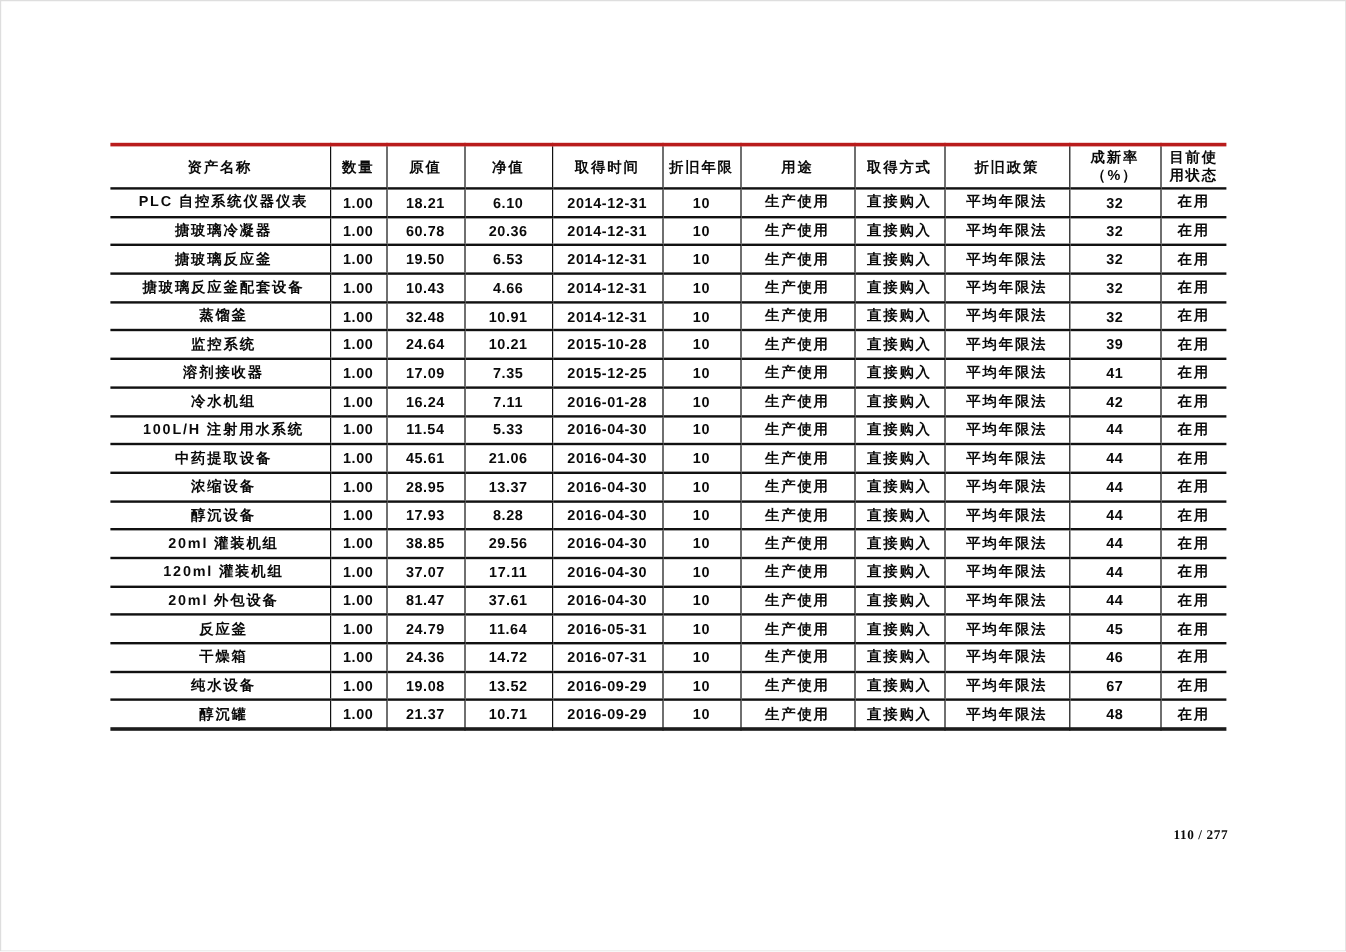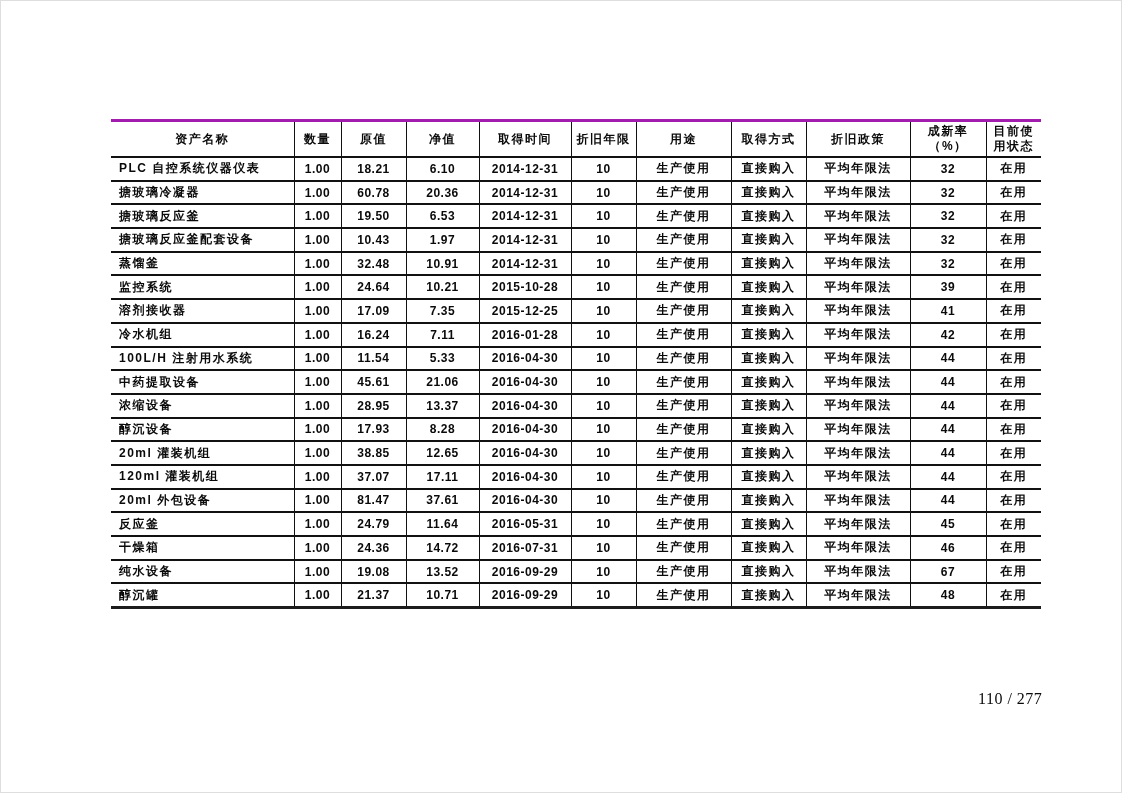--- a/index.html
+++ b/index.html
@@ -11,26 +11,26 @@
   .page {
     position: relative;
     width: 1122px;
     height: 793px;
     background: #ffffff;
     box-shadow: inset 0 0 0 1px #dedede;
     overflow: hidden;
   }
   table.asset-table {
     position: absolute;
-    left: 111px;
+    left: 92px;
     top: 119px;
     width: 930px;
     border-collapse: collapse;
     table-layout: fixed;
-    border-top: 3px solid #a21caf;
+    border-top: 3px solid #b91c1c;
     border-bottom: 3px solid #1c1c1c;
     color: #0a0a0a;
   }
   table.asset-table col.c0  { width: 183px; }
   table.asset-table col.c1  { width: 47px;  }
   table.asset-table col.c2  { width: 65px;  }
   table.asset-table col.c3  { width: 73px;  }
   table.asset-table col.c4  { width: 92px;  }
   table.asset-table col.c5  { width: 65px;  }
   table.asset-table col.c6  { width: 95px;  }
@@ -60,36 +60,36 @@
     line-height: 15px;
   }
   table.asset-table tbody td {
     height: 21.7px;
     border-bottom: 2px solid #111;
   }
   table.asset-table tbody tr:last-child td {
     border-bottom: none;
   }
   table.asset-table td.name {
-    text-align: left;
+    text-align: center;
     padding-left: 8px;
   }
   table.asset-table .cjk {
     letter-spacing: 1.5px;
   }
   table.asset-table td.num {
     letter-spacing: 0.5px;
   }
   .page-number {
     position: absolute;
     left: 978px;
     top: 690px;
     font-family: "Liberation Serif", serif;
-    font-weight: normal;
-    font-size: 16px;
+    font-weight: bold;
+    font-size: 11px;
     color: #0a0a0a;
     letter-spacing: 0.5px;
   }
 </style>
 </head>
 <body>
 
 <div class="page">
 
   <table class="asset-table">
@@ -158,21 +158,21 @@
           <td class="cjk">生产使用</td>
           <td class="cjk">直接购入</td>
           <td class="cjk">平均年限法</td>
           <td class="num">32</td>
           <td class="cjk">在用</td>
         </tr>
         <tr>
           <td class="name cjk">搪玻璃反应釜配套设备</td>
           <td class="num">1.00</td>
           <td class="num">10.43</td>
-          <td class="num">1.97</td>
+          <td class="num">4.66</td>
           <td class="num">2014-12-31</td>
           <td class="num">10</td>
           <td class="cjk">生产使用</td>
           <td class="cjk">直接购入</td>
           <td class="cjk">平均年限法</td>
           <td class="num">32</td>
           <td class="cjk">在用</td>
         </tr>
         <tr>
           <td class="name cjk">蒸馏釜</td>
@@ -275,21 +275,21 @@
           <td class="cjk">生产使用</td>
           <td class="cjk">直接购入</td>
           <td class="cjk">平均年限法</td>
           <td class="num">44</td>
           <td class="cjk">在用</td>
         </tr>
         <tr>
           <td class="name cjk">20ml 灌装机组</td>
           <td class="num">1.00</td>
           <td class="num">38.85</td>
-          <td class="num">12.65</td>
+          <td class="num">29.56</td>
           <td class="num">2016-04-30</td>
           <td class="num">10</td>
           <td class="cjk">生产使用</td>
           <td class="cjk">直接购入</td>
           <td class="cjk">平均年限法</td>
           <td class="num">44</td>
           <td class="cjk">在用</td>
         </tr>
         <tr>
           <td class="name cjk">120ml 灌装机组</td>

